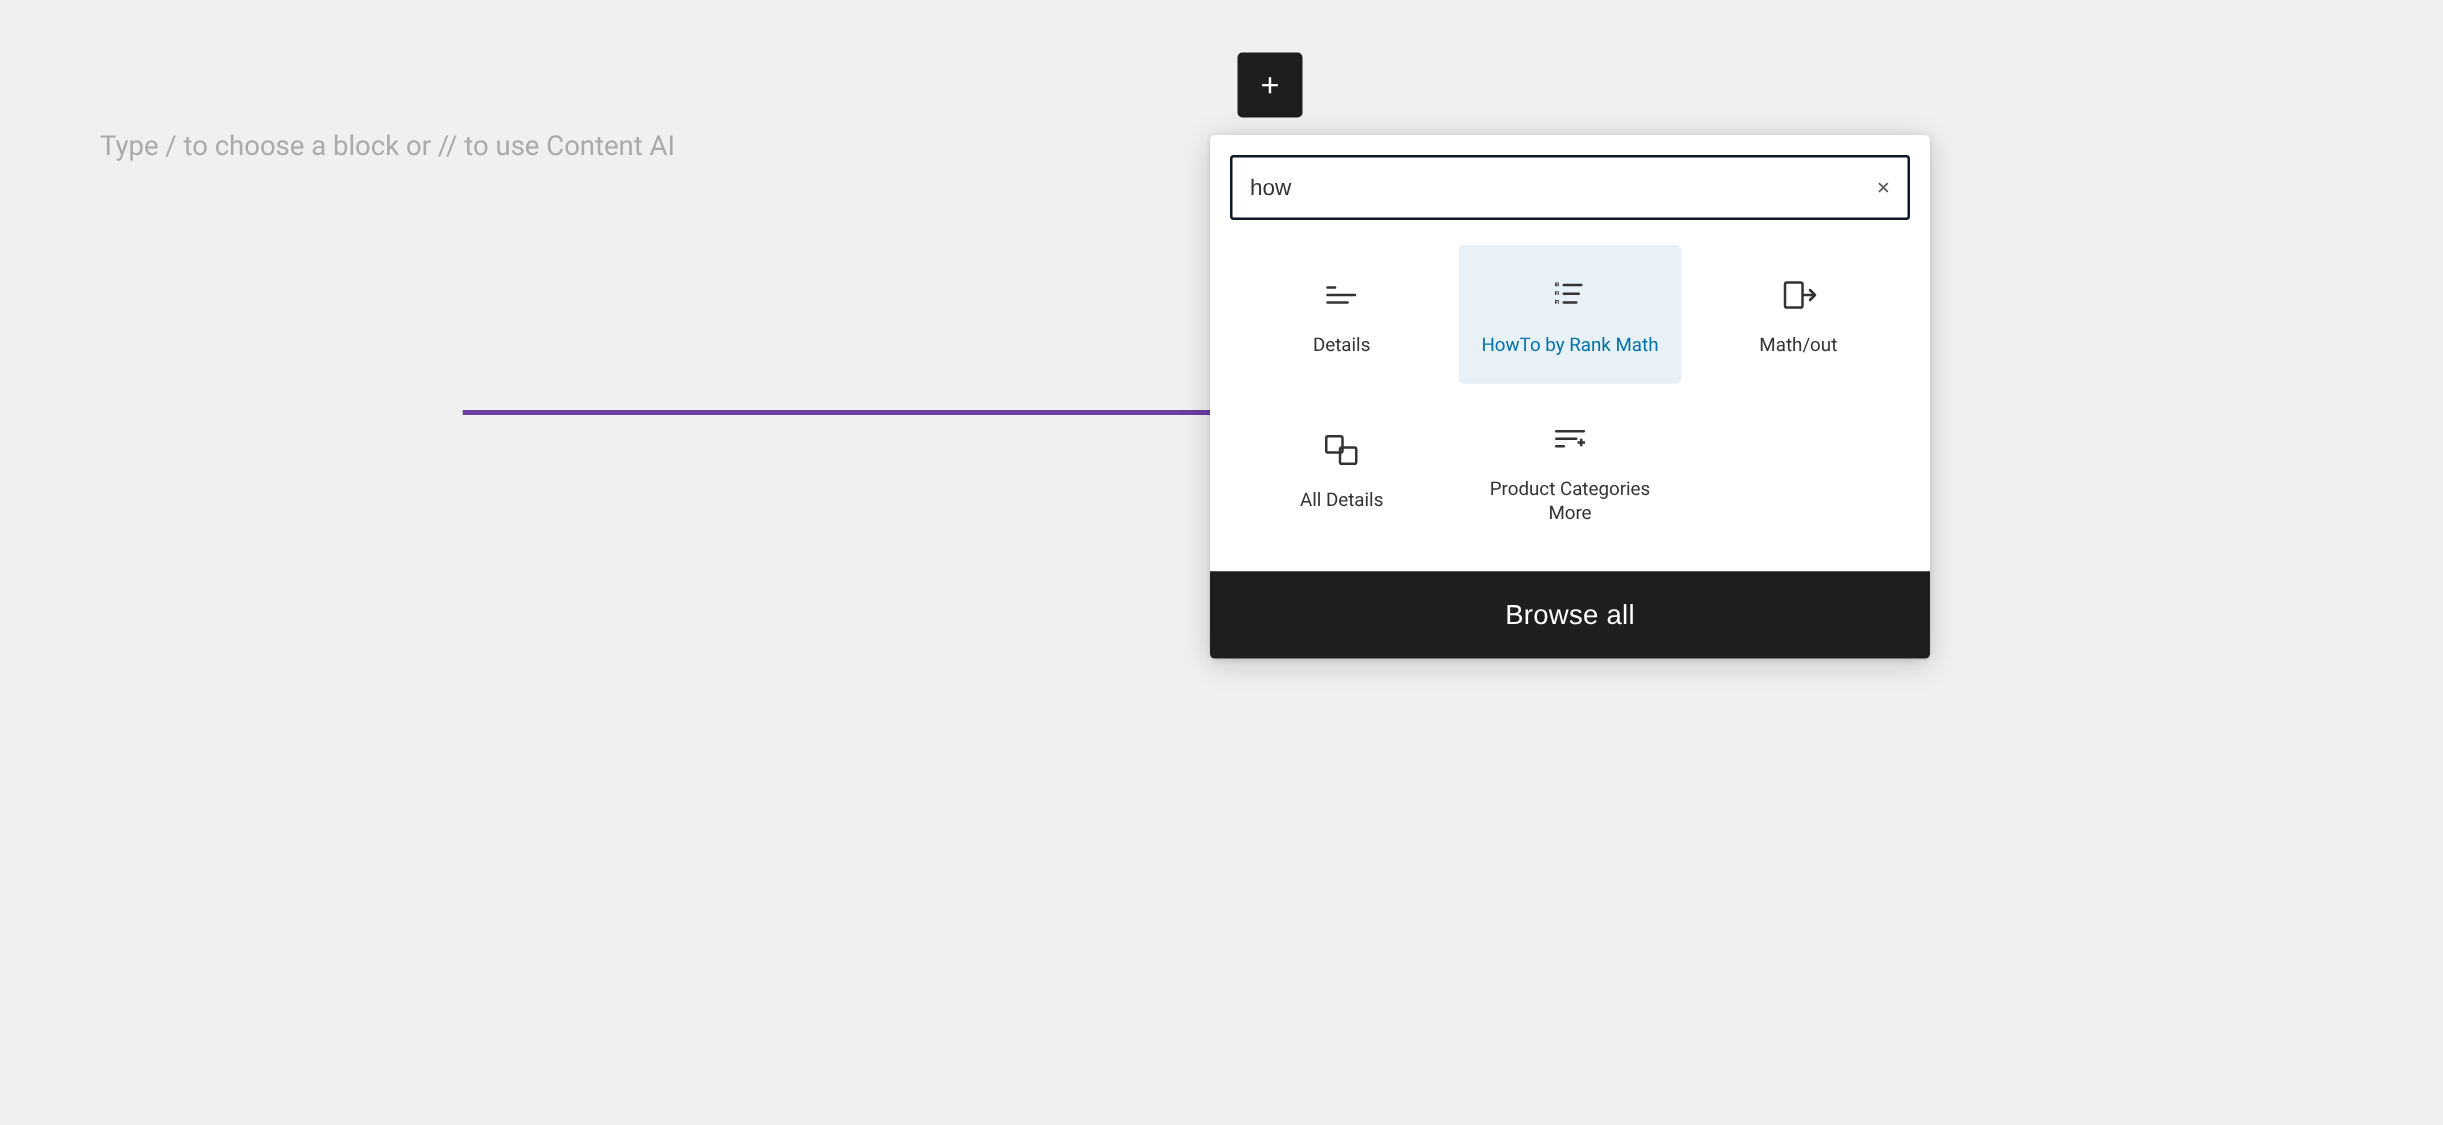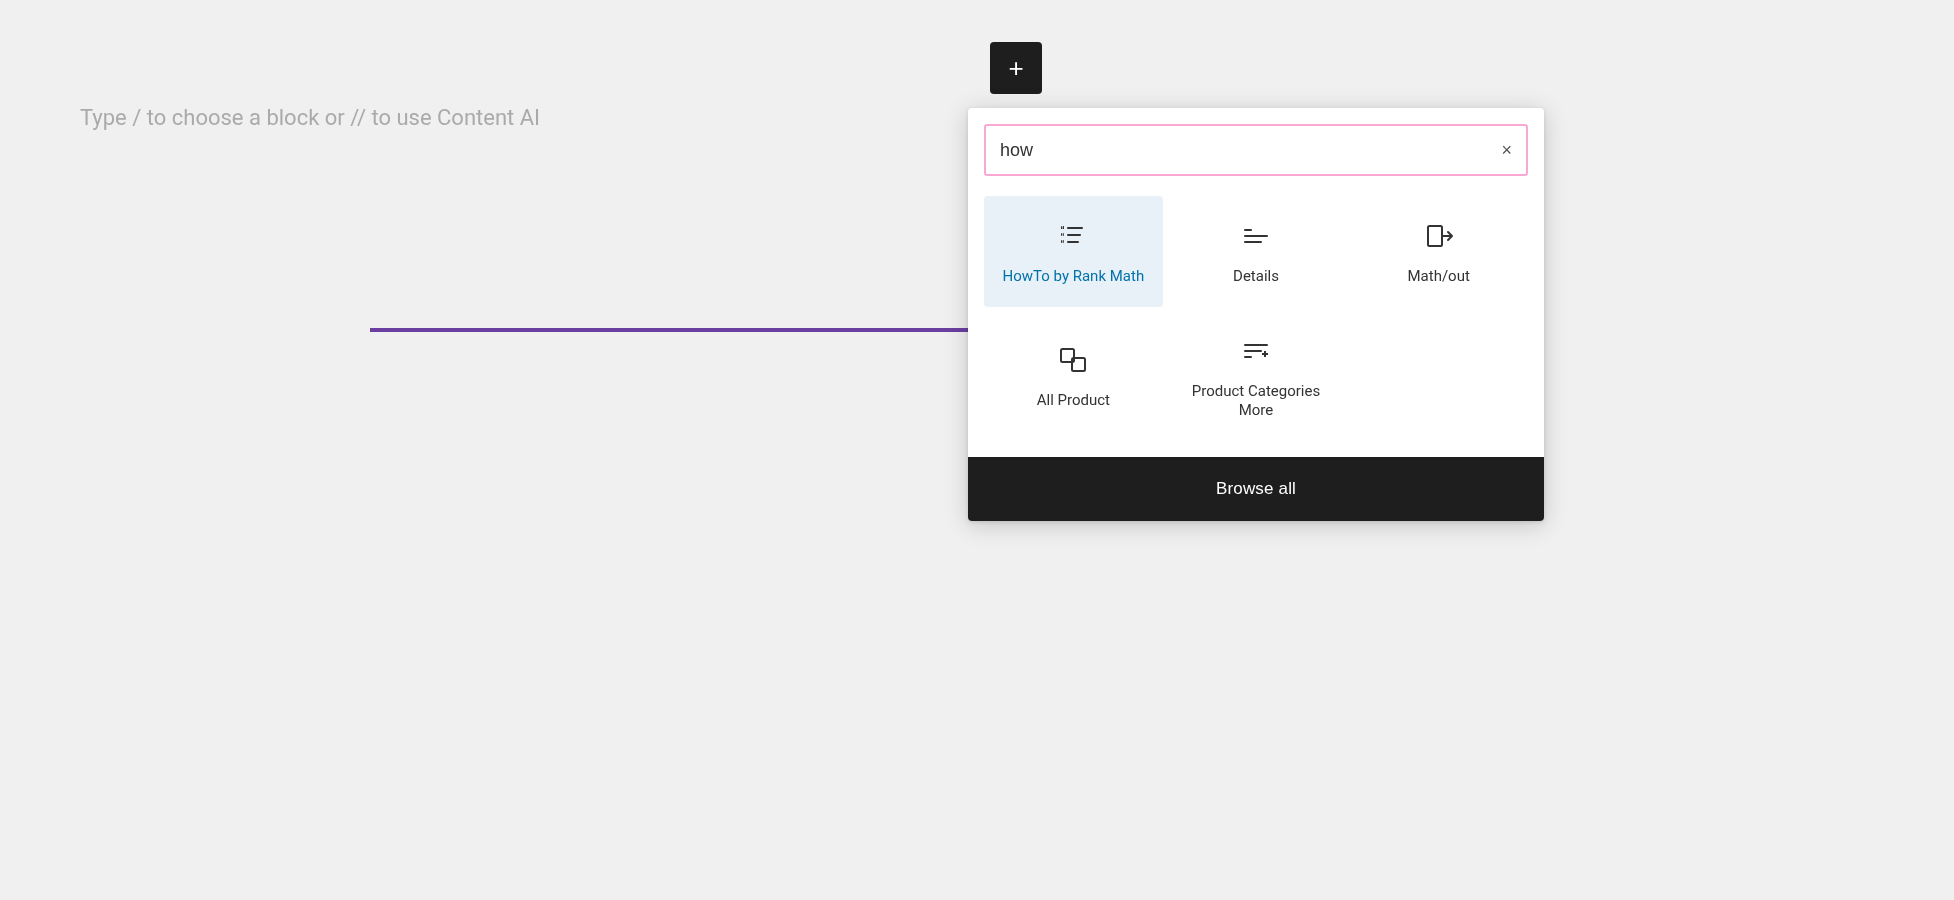--- a/index.html
+++ b/index.html
@@ -75,21 +75,21 @@
       overflow: hidden;
     }
 
     .search-area {
       padding: 16px 16px 10px 16px;
     }
 
     .search-box {
       display: flex;
       align-items: center;
-      border: 2px solid #f9a8d4;
+      border: 2px solid #0f172a;
       border-radius: 3px;
       padding: 0 14px;
       height: 52px;
       background: #fff;
     }
 
     .search-input {
       flex: 1;
       border: none;
       outline: none;
@@ -158,21 +158,21 @@
       height: 32px;
     }
 
     .browse-all-btn {
       display: block;
       width: 100%;
       background: #1e1e1e;
       color: #fff;
       border: none;
       padding: 22px 0;
-      font-size: 17px;
+      font-size: 22px;
       font-weight: 500;
       cursor: pointer;
       text-align: center;
       letter-spacing: 0.01em;
     }
   </style>
 </head>
 <body>
 
 <div class="editor-area">
@@ -199,68 +199,68 @@
   <div class="search-area">
     <div class="search-box">
       <input class="search-input" type="text" value="how" style="">
       <button class="search-clear">×</button>
     </div>
   </div>
 
   <div class="grid-area">
     <div class="grid">
 
+      <div class="grid-item">
+        <div class="grid-item-icon">
+          <svg class="icon-svg" viewBox="0 0 32 32" fill="none" xmlns="http://www.w3.org/2000/svg">
+            <rect x="4" y="9" width="8" height="2" rx="1" fill="#333"></rect>
+            <rect x="4" y="15" width="24" height="2" rx="1" fill="#333"></rect>
+            <rect x="4" y="21" width="18" height="2" rx="1" fill="#333"></rect>
+          </svg>
+        </div>
+        <span class="grid-item-label">Details</span>
+      </div>
+
       <div class="grid-item highlighted">
         <div class="grid-item-icon">
           <svg class="icon-svg" viewBox="0 0 32 32" fill="none" xmlns="http://www.w3.org/2000/svg">
             <rect x="4" y="6" width="3" height="3" rx="0.5" fill="#333"></rect>
             <rect x="10" y="7" width="16" height="2" rx="1" fill="#333"></rect>
             <rect x="4" y="13" width="3" height="3" rx="0.5" fill="#333"></rect>
             <rect x="10" y="14" width="14" height="2" rx="1" fill="#333"></rect>
             <rect x="4" y="20" width="3" height="3" rx="0.5" fill="#333"></rect>
             <rect x="10" y="21" width="12" height="2" rx="1" fill="#333"></rect>
             <text x="4.5" y="9" font-size="3.5" fill="white" font-weight="bold">1</text>
             <text x="4.5" y="16" font-size="3.5" fill="white" font-weight="bold">2</text>
             <text x="4.5" y="23" font-size="3.5" fill="white" font-weight="bold">3</text>
           </svg>
         </div>
         <span class="grid-item-label">HowTo by Rank Math</span>
       </div>
 
-      <div class="grid-item">
-        <div class="grid-item-icon">
-          <svg class="icon-svg" viewBox="0 0 32 32" fill="none" xmlns="http://www.w3.org/2000/svg">
-            <rect x="4" y="9" width="8" height="2" rx="1" fill="#333"></rect>
-            <rect x="4" y="15" width="24" height="2" rx="1" fill="#333"></rect>
-            <rect x="4" y="21" width="18" height="2" rx="1" fill="#333"></rect>
-          </svg>
-        </div>
-        <span class="grid-item-label">Details</span>
-      </div>
-
 
       <div class="grid-item">
         <div class="grid-item-icon">
           <svg class="icon-svg" viewBox="0 0 32 32" fill="none" xmlns="http://www.w3.org/2000/svg">
             <rect x="5" y="6" width="14" height="20" rx="1.5" stroke="#333" stroke-width="2" fill="none"></rect>
             <line x1="19" y1="16" x2="29" y2="16" stroke="#333" stroke-width="2"></line>
             <polyline points="25,12 29,16 25,20" stroke="#333" stroke-width="2" fill="none" stroke-linejoin="round" stroke-linecap="round"></polyline>
           </svg>
         </div>
         <span class="grid-item-label">Math/out</span>
       </div>
 
       <div class="grid-item">
         <div class="grid-item-icon">
           <svg class="icon-svg" viewBox="0 0 32 32" fill="none" xmlns="http://www.w3.org/2000/svg">
             <rect x="4" y="5" width="13" height="13" rx="1.5" stroke="#333" stroke-width="2" fill="none"></rect>
             <rect x="15" y="14" width="13" height="13" rx="1.5" stroke="#333" stroke-width="2" fill="none"></rect>
           </svg>
         </div>
-        <span class="grid-item-label">All Product</span>
+        <span class="grid-item-label">All Details</span>
       </div>
 
       <div class="grid-item">
         <div class="grid-item-icon">
           <svg class="icon-svg" viewBox="0 0 32 32" fill="none" xmlns="http://www.w3.org/2000/svg">
             <rect x="4" y="9" width="24" height="2" rx="1" fill="#333"></rect>
             <rect x="4" y="15" width="18" height="2" rx="1" fill="#333"></rect>
             <rect x="4" y="21" width="8" height="2" rx="1" fill="#333"></rect>
             <line x1="22" y1="19" x2="28" y2="19" stroke="#333" stroke-width="2"></line>
             <line x1="25" y1="16" x2="25" y2="22" stroke="#333" stroke-width="2"></line>

